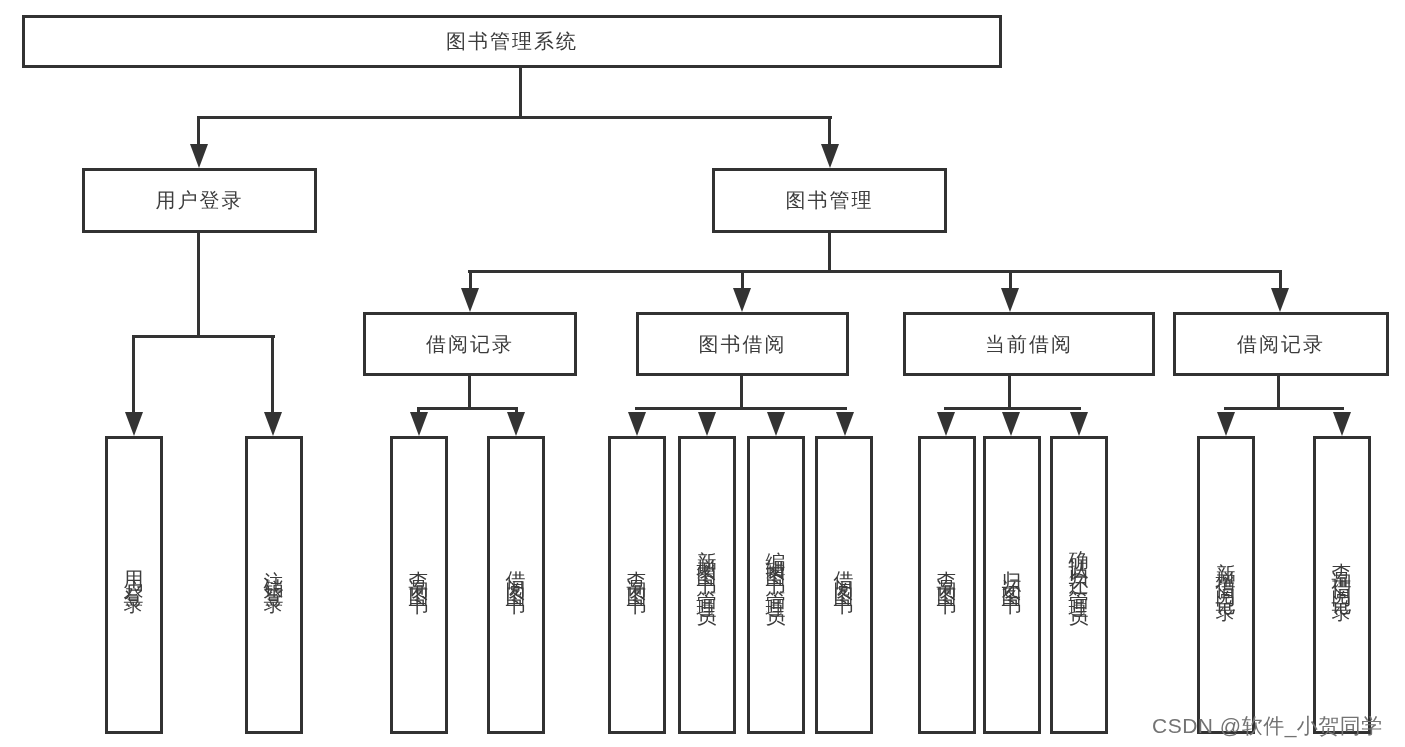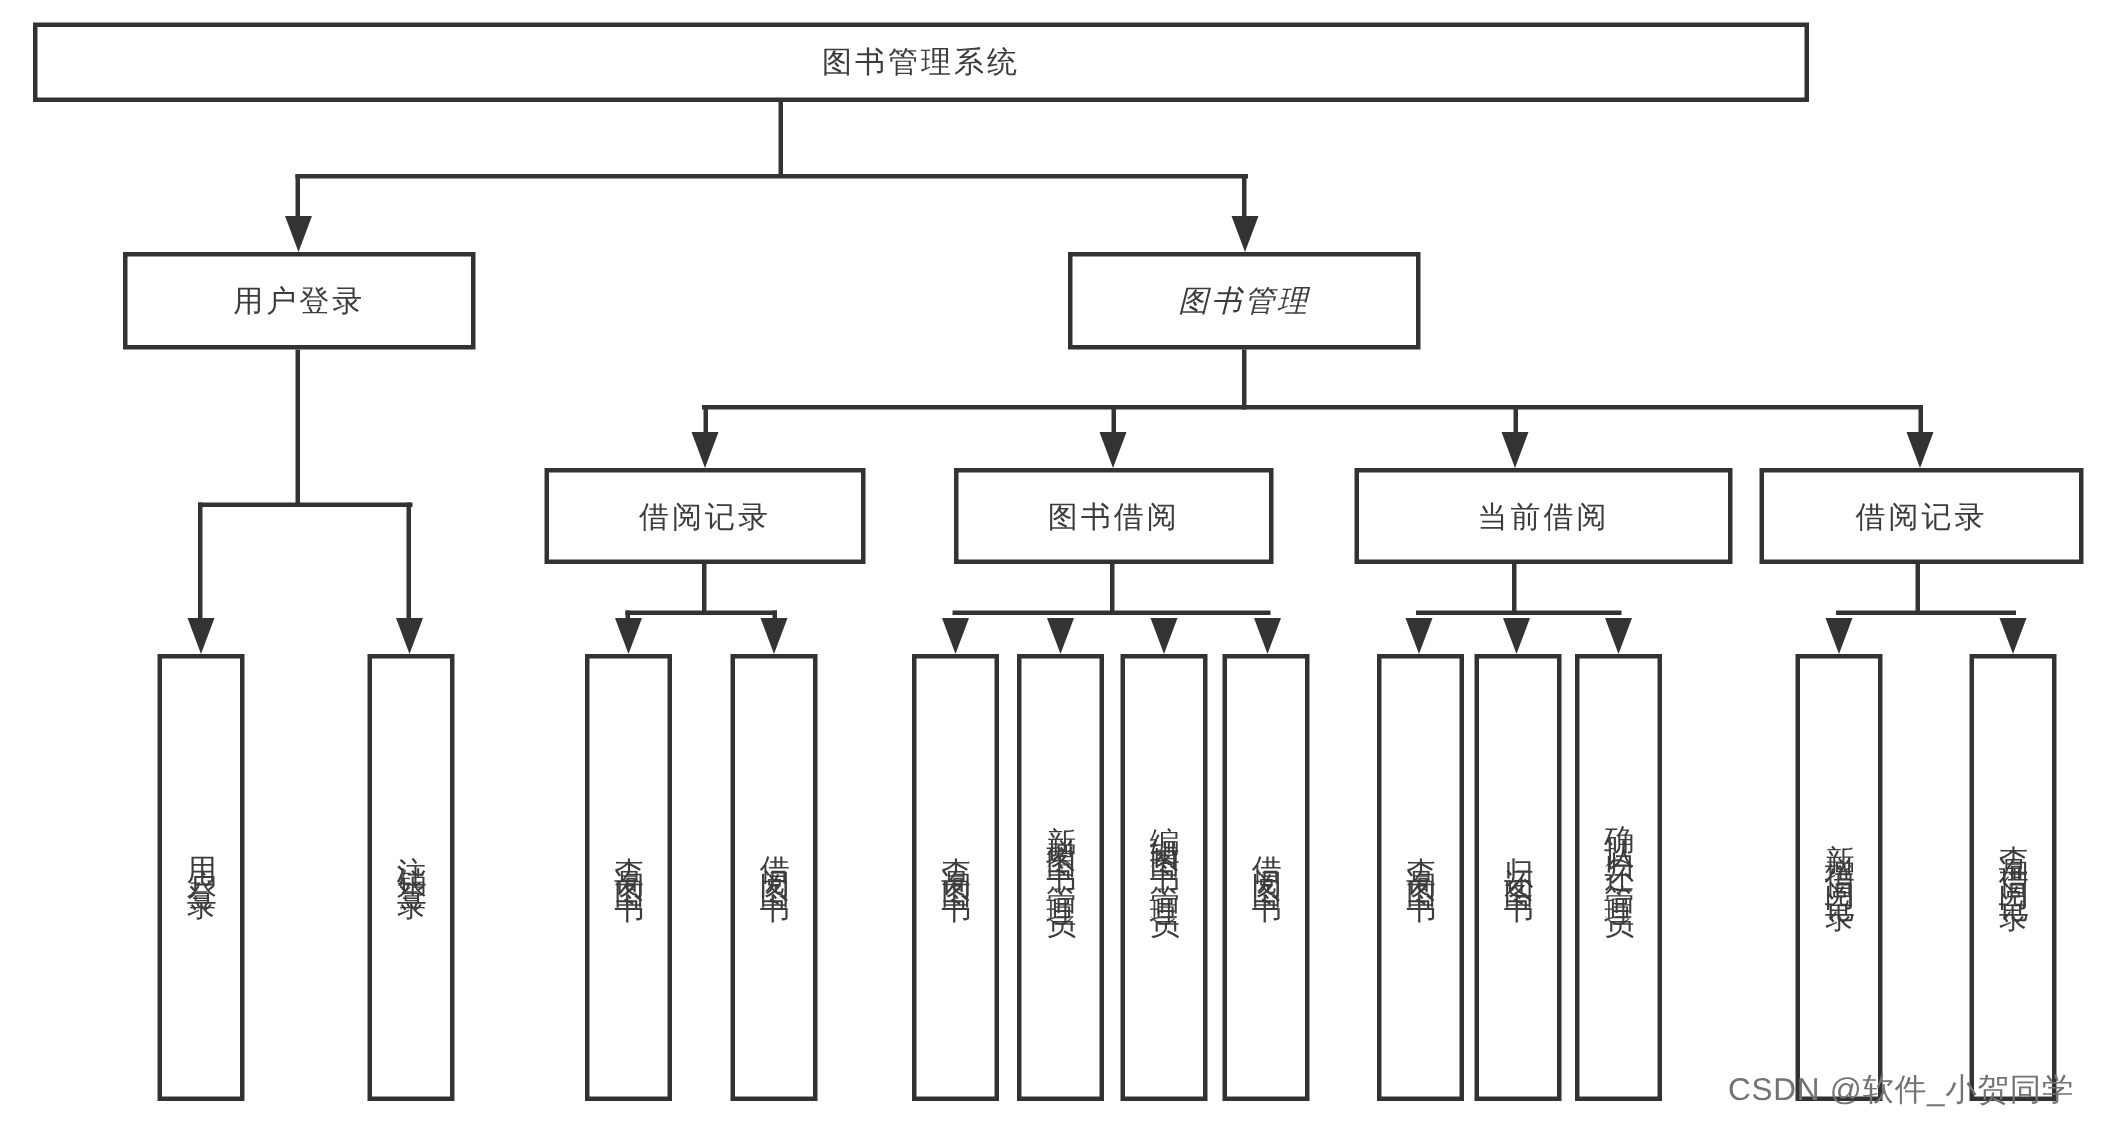--- a/index.html
+++ b/index.html
@@ -53,35 +53,35 @@
     color: #737373;
     white-space: nowrap;
     z-index: 5;
   }
 </style>
 </head>
 <body>
 
 <div class="stage">
 
-  <div class="box h" style="left:22px; top:15px; width:1184px; height:53px;">
+  <div class="box h" style="left:22px; top:15px; width:980px; height:53px;">
     <span>图书管理系统</span>
   </div>
 
   <div class="ln" style="left:519px; top:67px; width:3px; height:51px;"></div>
   <div class="ln" style="left:197px; top:116px; width:635px; height:3px;"></div>
   <div class="ln" style="left:197px; top:116px; width:3px; height:32px;"></div>
   <div class="ar" style="left:190px; top:144px;"></div>
   <div class="ln" style="left:828px; top:116px; width:3px; height:32px;"></div>
   <div class="ar" style="left:821px; top:144px;"></div>
 
   <div class="box h" style="left:82px; top:168px; width:235px; height:65px;">
     <span>用户登录</span>
   </div>
-  <div class="box h" style="left:712px; top:168px; width:235px; height:65px;font-style:italic;">
+  <div class="box h" style="left:712px; top:168px; width:235px; height:65px;">
     <span>图书管理</span>
   </div>
 
   <div class="ln" style="left:197px; top:233px; width:3px; height:104px;"></div>
   <div class="ln" style="left:132px; top:335px; width:143px; height:3px;"></div>
   <div class="ln" style="left:132px; top:335px; width:3px; height:80px;"></div>
   <div class="ar" style="left:125px; top:412px;"></div>
   <div class="ln" style="left:271px; top:335px; width:3px; height:80px;"></div>
   <div class="ar" style="left:264px; top:412px;"></div>
 

